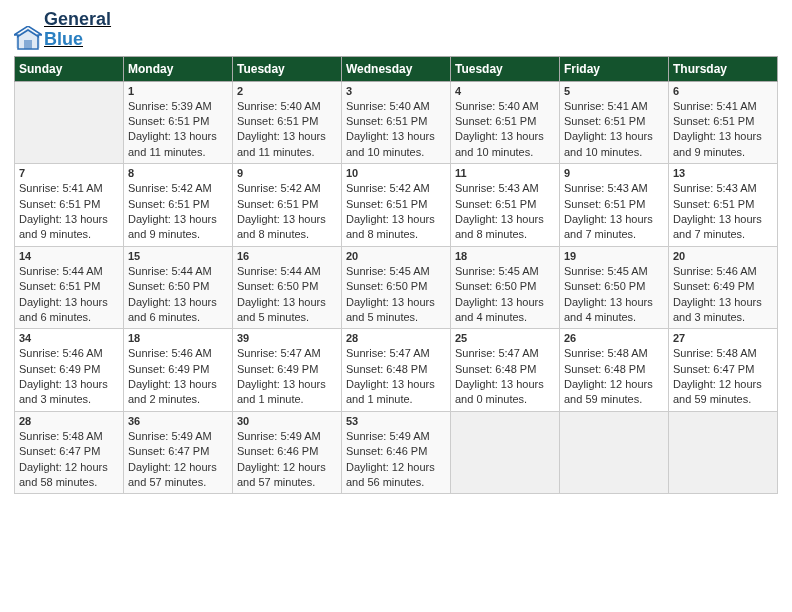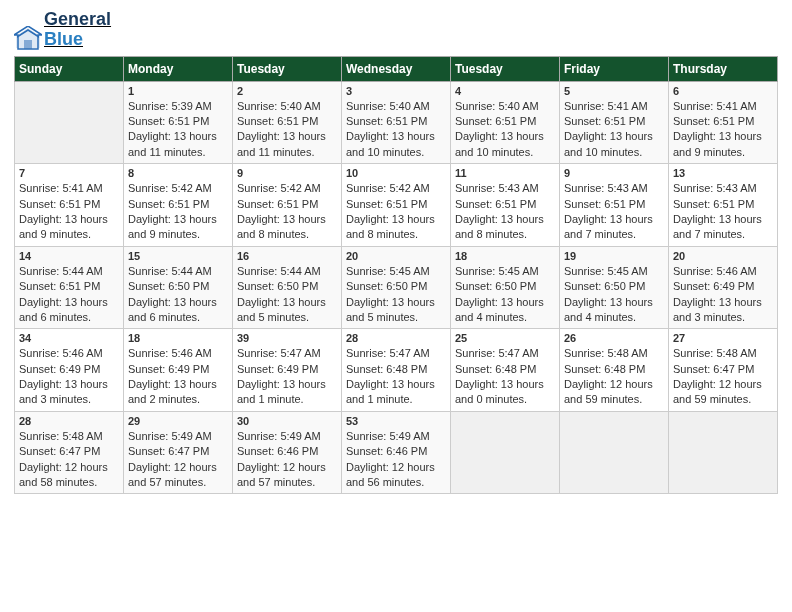--- a/index.html
+++ b/index.html
@@ -333,21 +333,21 @@
         </tr>
         <tr>
           <td>
             <span class="day-num">28</span>
             <div class="day-info" style="white-space: pre-line;">Sunrise: 5:48 AM
 Sunset: 6:47 PM
 Daylight: 12 hours
 and 58 minutes.</div>
           </td>
           <td>
-            <span class="day-num">29</span>
+            <span class="day-num">36</span>
             <div class="day-info" style="white-space: pre-line;">Sunrise: 5:49 AM
 Sunset: 6:47 PM
 Daylight: 12 hours
 and 57 minutes.</div>
           </td>
           <td>
             <span class="day-num">30</span>
             <div class="day-info" style="white-space: pre-line;">Sunrise: 5:49 AM
 Sunset: 6:46 PM
 Daylight: 12 hours

